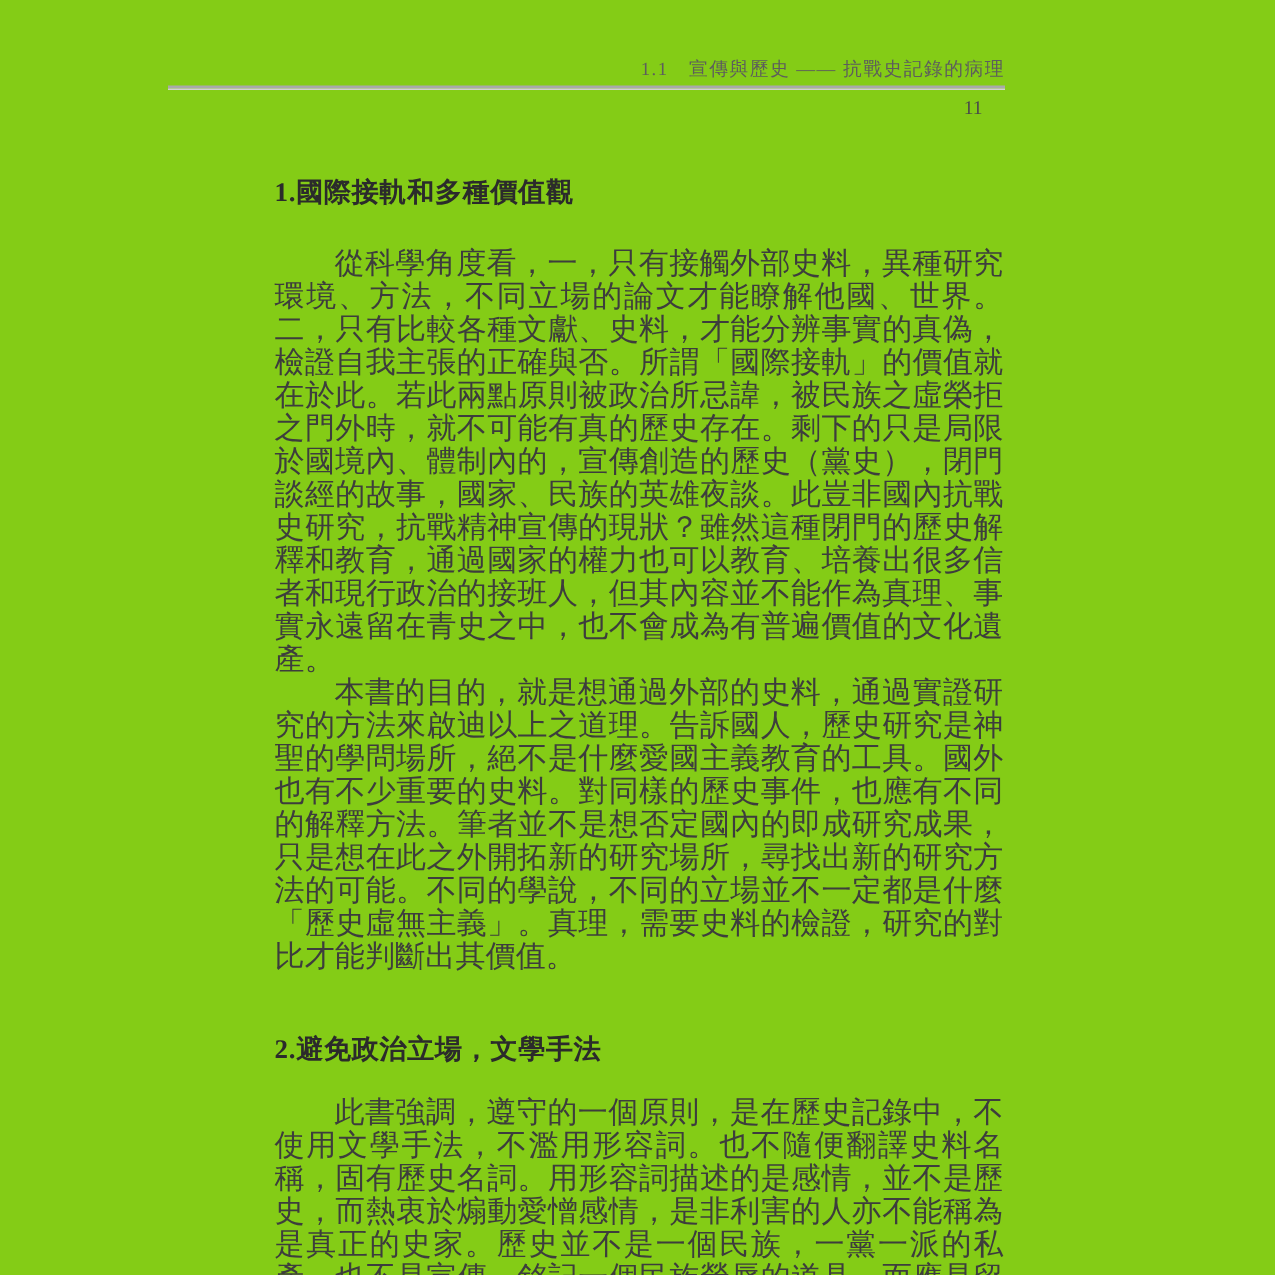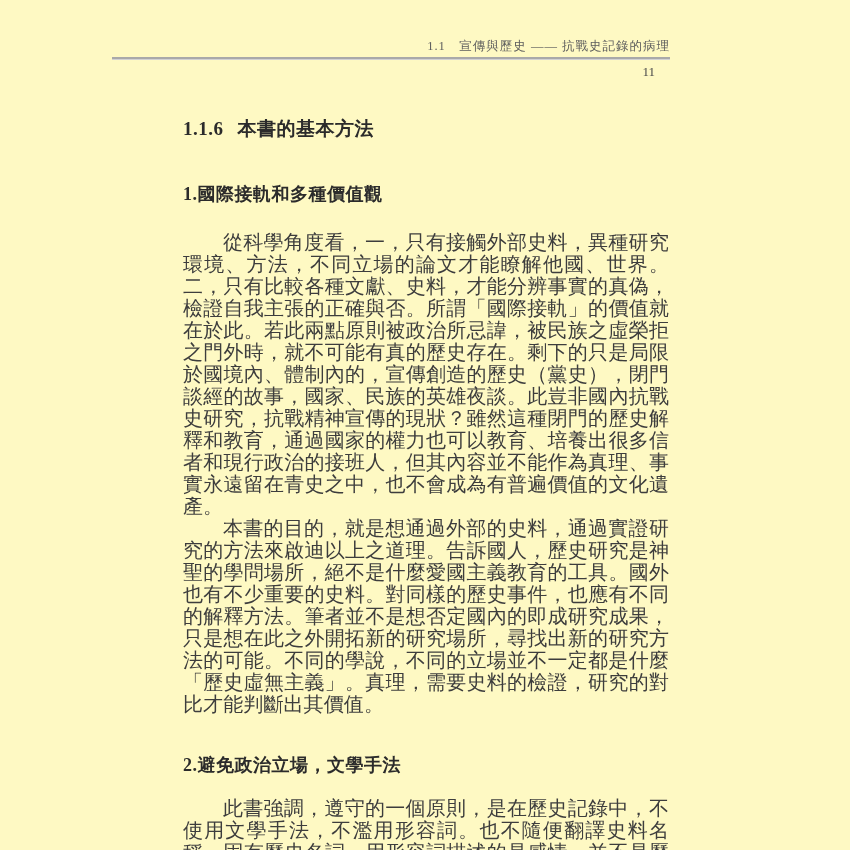--- a/index.html
+++ b/index.html
@@ -4,21 +4,21 @@
 <style>
   html, body {
     margin: 0;
     padding: 0;
     background: #ffffff;
   }
   .page {
     position: relative;
     width: 850px;
     height: 850px;
-    background: #fef9c3;
+    background: #84cc16;
     overflow: hidden;
     font-family: "Liberation Serif", "DejaVu Serif", serif;
     color: #3d3d3d;
   }
   
   .running-header {
     position: absolute;
     top: 38px;
     left: 112px;
     width: 558px;
@@ -94,23 +94,20 @@
   <div class="running-header">
     <span>1.1　宣傳與歷史 —— 抗戰史記錄的病理</span>
   </div>
 
   <div class="header-rule"></div>
 
   <div class="page-number">11</div>
 
   <div class="content">
 
-    <h1 class="section-heading">
-      <span class="sec-num">1.1.6</span><span class="sec-title">本書的基本方法</span>
-    </h1>
 
     <h2 class="sub-heading first">1.國際接軌和多種價值觀</h2>
 
     <p class="body-para">從科學角度看，一，只有接觸外部史料，異種研究環境、方法，不同立場的論文才能瞭解他國、世界。二，只有比較各種文獻、史料，才能分辨事實的真偽，檢證自我主張的正確與否。所謂「國際接軌」的價值就在於此。若此兩點原則被政治所忌諱，被民族之虛榮拒之門外時，就不可能有真的歷史存在。剩下的只是局限於國境內、體制內的，宣傳創造的歷史（黨史），閉門談經的故事，國家、民族的英雄夜談。此豈非國內抗戰史研究，抗戰精神宣傳的現狀？雖然這種閉門的歷史解釋和教育，通過國家的權力也可以教育、培養出很多信者和現行政治的接班人，但其內容並不能作為真理、事實永遠留在青史之中，也不會成為有普遍價值的文化遺產。</p>
 
     <p class="body-para">本書的目的，就是想通過外部的史料，通過實證研究的方法來啟迪以上之道理。告訴國人，歷史研究是神聖的學問場所，絕不是什麼愛國主義教育的工具。國外也有不少重要的史料。對同樣的歷史事件，也應有不同的解釋方法。筆者並不是想否定國內的即成研究成果，只是想在此之外開拓新的研究場所，尋找出新的研究方法的可能。不同的學說，不同的立場並不一定都是什麼「歷史虛無主義」。真理，需要史料的檢證，研究的對比才能判斷出其價值。</p>
 
     <h2 class="sub-heading second">2.避免政治立場，文學手法</h2>
 
     <p class="body-para">此書強調，遵守的一個原則，是在歷史記錄中，不使用文學手法，不濫用形容詞。也不隨便翻譯史料名稱，固有歷史名詞。用形容詞描述的是感情，並不是歷史，而熱衷於煽動愛憎感情，是非利害的人亦不能稱為是真正的史家。歷史並不是一個民族，一黨一派的私產，也不是宣傳，銘記一個民族榮辱的道具，而應是留給整個世界，留給所有民族，全體後人的文化遺產。其</p>

